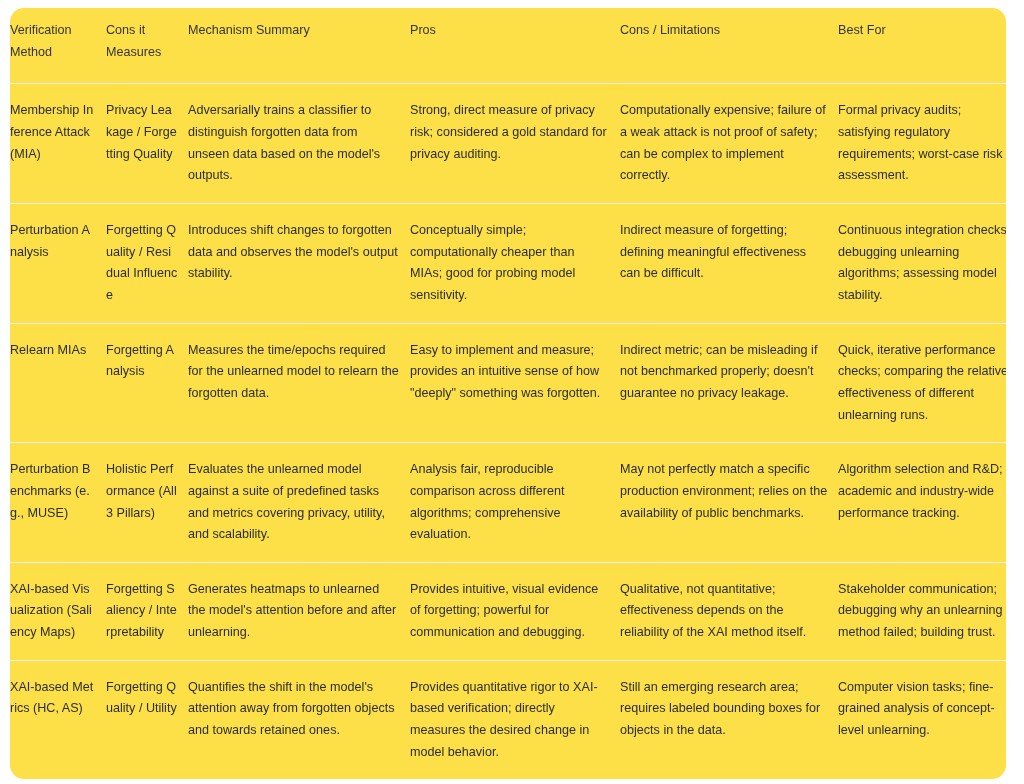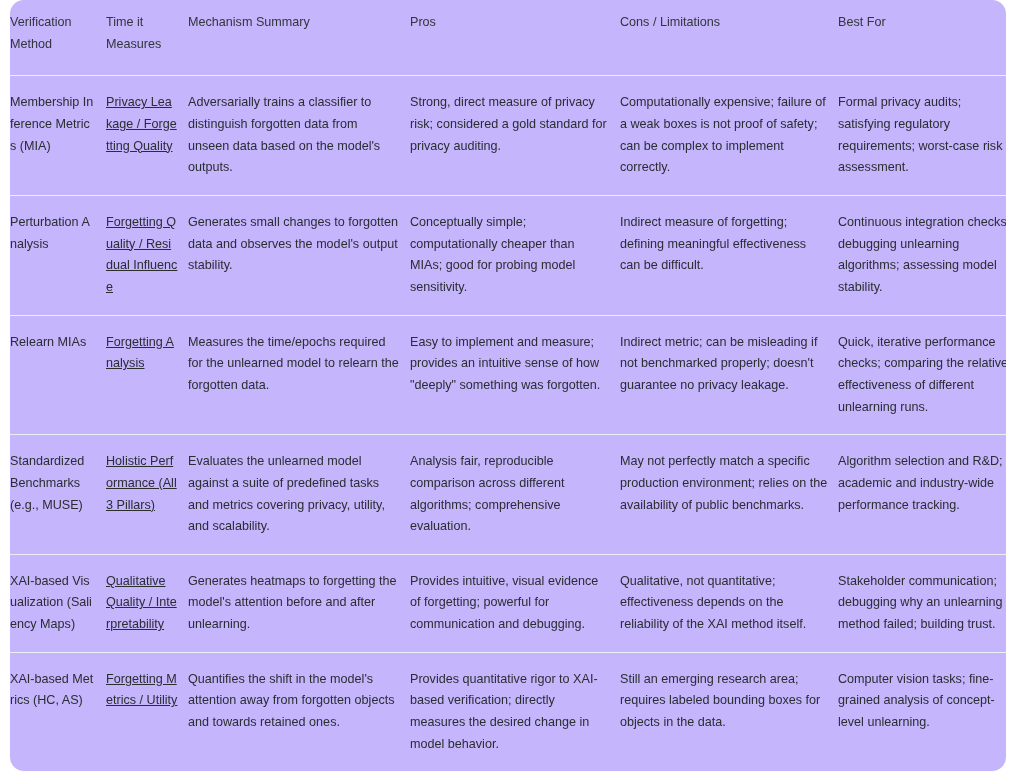--- a/index.html
+++ b/index.html
@@ -8,23 +8,23 @@
     width: 1024px;
     height: 784px;
     background: #ffffff;
     font-family: "Liberation Sans", sans-serif;
     overflow: hidden;
   }
 
   #table-wrap {
     position: absolute;
     left: 10px;
-    top: 0;
+    top: 8px;
     width: 996px;
-    background: #c4b5fd;
+    background: #fde047;
     border-radius: 14px;
     overflow: hidden;
   }
 
   table.cmp {
     border-collapse: collapse;
     width: 996px;
     table-layout: fixed;
   }
 
@@ -63,91 +63,90 @@
   .c5 { width: 176px; }
 
   td.method-name {
     font-weight: 700;
     color: #1f2024;
     word-break: break-all;
   }
 
   td.measures {
     word-break: break-all;
-    text-decoration: underline;
   }
 
   th.c0 { padding-left: 20px; }
 
   .row-1 td { padding-top: 20px; padding-bottom: 30px; }
   .row-2 td { padding-top: 18px; padding-bottom: 28px; }
   .row-3 td { padding-top: 18px; padding-bottom: 28px; }
   .row-4 td { padding-top: 18px; padding-bottom: 28px; }
   .row-5 td { padding-top: 18px; padding-bottom: 26px; }
   .row-6 td { padding-top: 18px; padding-bottom: 26px; }
 </style>
 </head>
 <body>
 
 <div id="table-wrap">
   <table class="cmp">
     <thead>
       <tr>
         <th class="c0">Verification Method</th>
-        <th class="c1">Time it Measures</th>
+        <th class="c1">Cons it Measures</th>
         <th class="c2">Mechanism Summary</th>
         <th class="c3">Pros</th>
         <th class="c4">Cons / Limitations</th>
         <th class="c5">Best For</th>
       </tr>
     </thead>
     <tbody>
       <tr class="row-1">
-        <td class="c0 method-name">Membership Inference Metrics (MIA)</td>
+        <td class="c0 method-name">Membership Inference Attack (MIA)</td>
         <td class="c1 measures">Privacy Leakage / Forgetting Quality</td>
         <td class="c2">Adversarially trains a classifier to distinguish forgotten data from unseen data based on the model's outputs.</td>
         <td class="c3">Strong, direct measure of privacy risk; considered a gold standard for privacy auditing.</td>
-        <td class="c4">Computationally expensive; failure of a weak boxes is not proof of safety; can be complex to implement correctly.</td>
+        <td class="c4">Computationally expensive; failure of a weak attack is not proof of safety; can be complex to implement correctly.</td>
         <td class="c5">Formal privacy audits; satisfying regulatory requirements; worst-case risk assessment.</td>
       </tr>
       <tr class="row-2">
         <td class="c0 method-name">Perturbation Analysis</td>
         <td class="c1 measures">Forgetting Quality / Residual Influence</td>
-        <td class="c2">Generates small changes to forgotten data and observes the model's output stability.</td>
+        <td class="c2">Introduces shift changes to forgotten data and observes the model's output stability.</td>
         <td class="c3">Conceptually simple; computationally cheaper than MIAs; good for probing model sensitivity.</td>
         <td class="c4">Indirect measure of forgetting; defining meaningful effectiveness can be difficult.</td>
         <td class="c5">Continuous integration checks; debugging unlearning algorithms; assessing model stability.</td>
       </tr>
       <tr class="row-3">
         <td class="c0 method-name">Relearn MIAs</td>
         <td class="c1 measures">Forgetting Analysis</td>
         <td class="c2">Measures the time/epochs required for the unlearned model to relearn the forgotten data.</td>
         <td class="c3">Easy to implement and measure; provides an intuitive sense of how "deeply" something was forgotten.</td>
         <td class="c4">Indirect metric; can be misleading if not benchmarked properly; doesn't guarantee no privacy leakage.</td>
         <td class="c5">Quick, iterative performance checks; comparing the relative effectiveness of different unlearning runs.</td>
       </tr>
       <tr class="row-4">
-        <td class="c0 method-name">Standardized Benchmarks (e.g., MUSE)</td>
+        <td class="c0 method-name">Perturbation Benchmarks (e.g., MUSE)</td>
         <td class="c1 measures">Holistic Performance (All 3 Pillars)</td>
         <td class="c2">Evaluates the unlearned model against a suite of predefined tasks and metrics covering privacy, utility, and scalability.</td>
         <td class="c3">Analysis fair, reproducible comparison across different algorithms; comprehensive evaluation.</td>
         <td class="c4">May not perfectly match a specific production environment; relies on the availability of public benchmarks.</td>
         <td class="c5">Algorithm selection and R&amp;D; academic and industry-wide performance tracking.</td>
       </tr>
       <tr class="row-5">
         <td class="c0 method-name">XAI-based Visualization (Saliency Maps)</td>
-        <td class="c1 measures">Qualitative Quality / Interpretability</td>
-        <td class="c2">Generates heatmaps to forgetting the model's attention before and after unlearning.</td>
+        <td class="c1 measures">Forgetting Saliency / Interpretability</td>
+        <td class="c2">Generates heatmaps to unlearned the model's attention before and after unlearning.</td>
         <td class="c3">Provides intuitive, visual evidence of forgetting; powerful for communication and debugging.</td>
         <td class="c4">Qualitative, not quantitative; effectiveness depends on the reliability of the XAI method itself.</td>
         <td class="c5">Stakeholder communication; debugging why an unlearning method failed; building trust.</td>
       </tr>
       <tr class="row-6">
         <td class="c0 method-name">XAI-based Metrics (HC, AS)</td>
-        <td class="c1 measures">Forgetting Metrics / Utility</td>
+        <td class="c1 measures">Forgetting Quality / Utility</td>
         <td class="c2">Quantifies the shift in the model's attention away from forgotten objects and towards retained ones.</td>
         <td class="c3">Provides quantitative rigor to XAI-based verification; directly measures the desired change in model behavior.</td>
         <td class="c4">Still an emerging research area; requires labeled bounding boxes for objects in the data.</td>
         <td class="c5">Computer vision tasks; fine-grained analysis of concept-level unlearning.</td>
       </tr>
     </tbody>
   </table>
 </div>
 
 </body></html>

